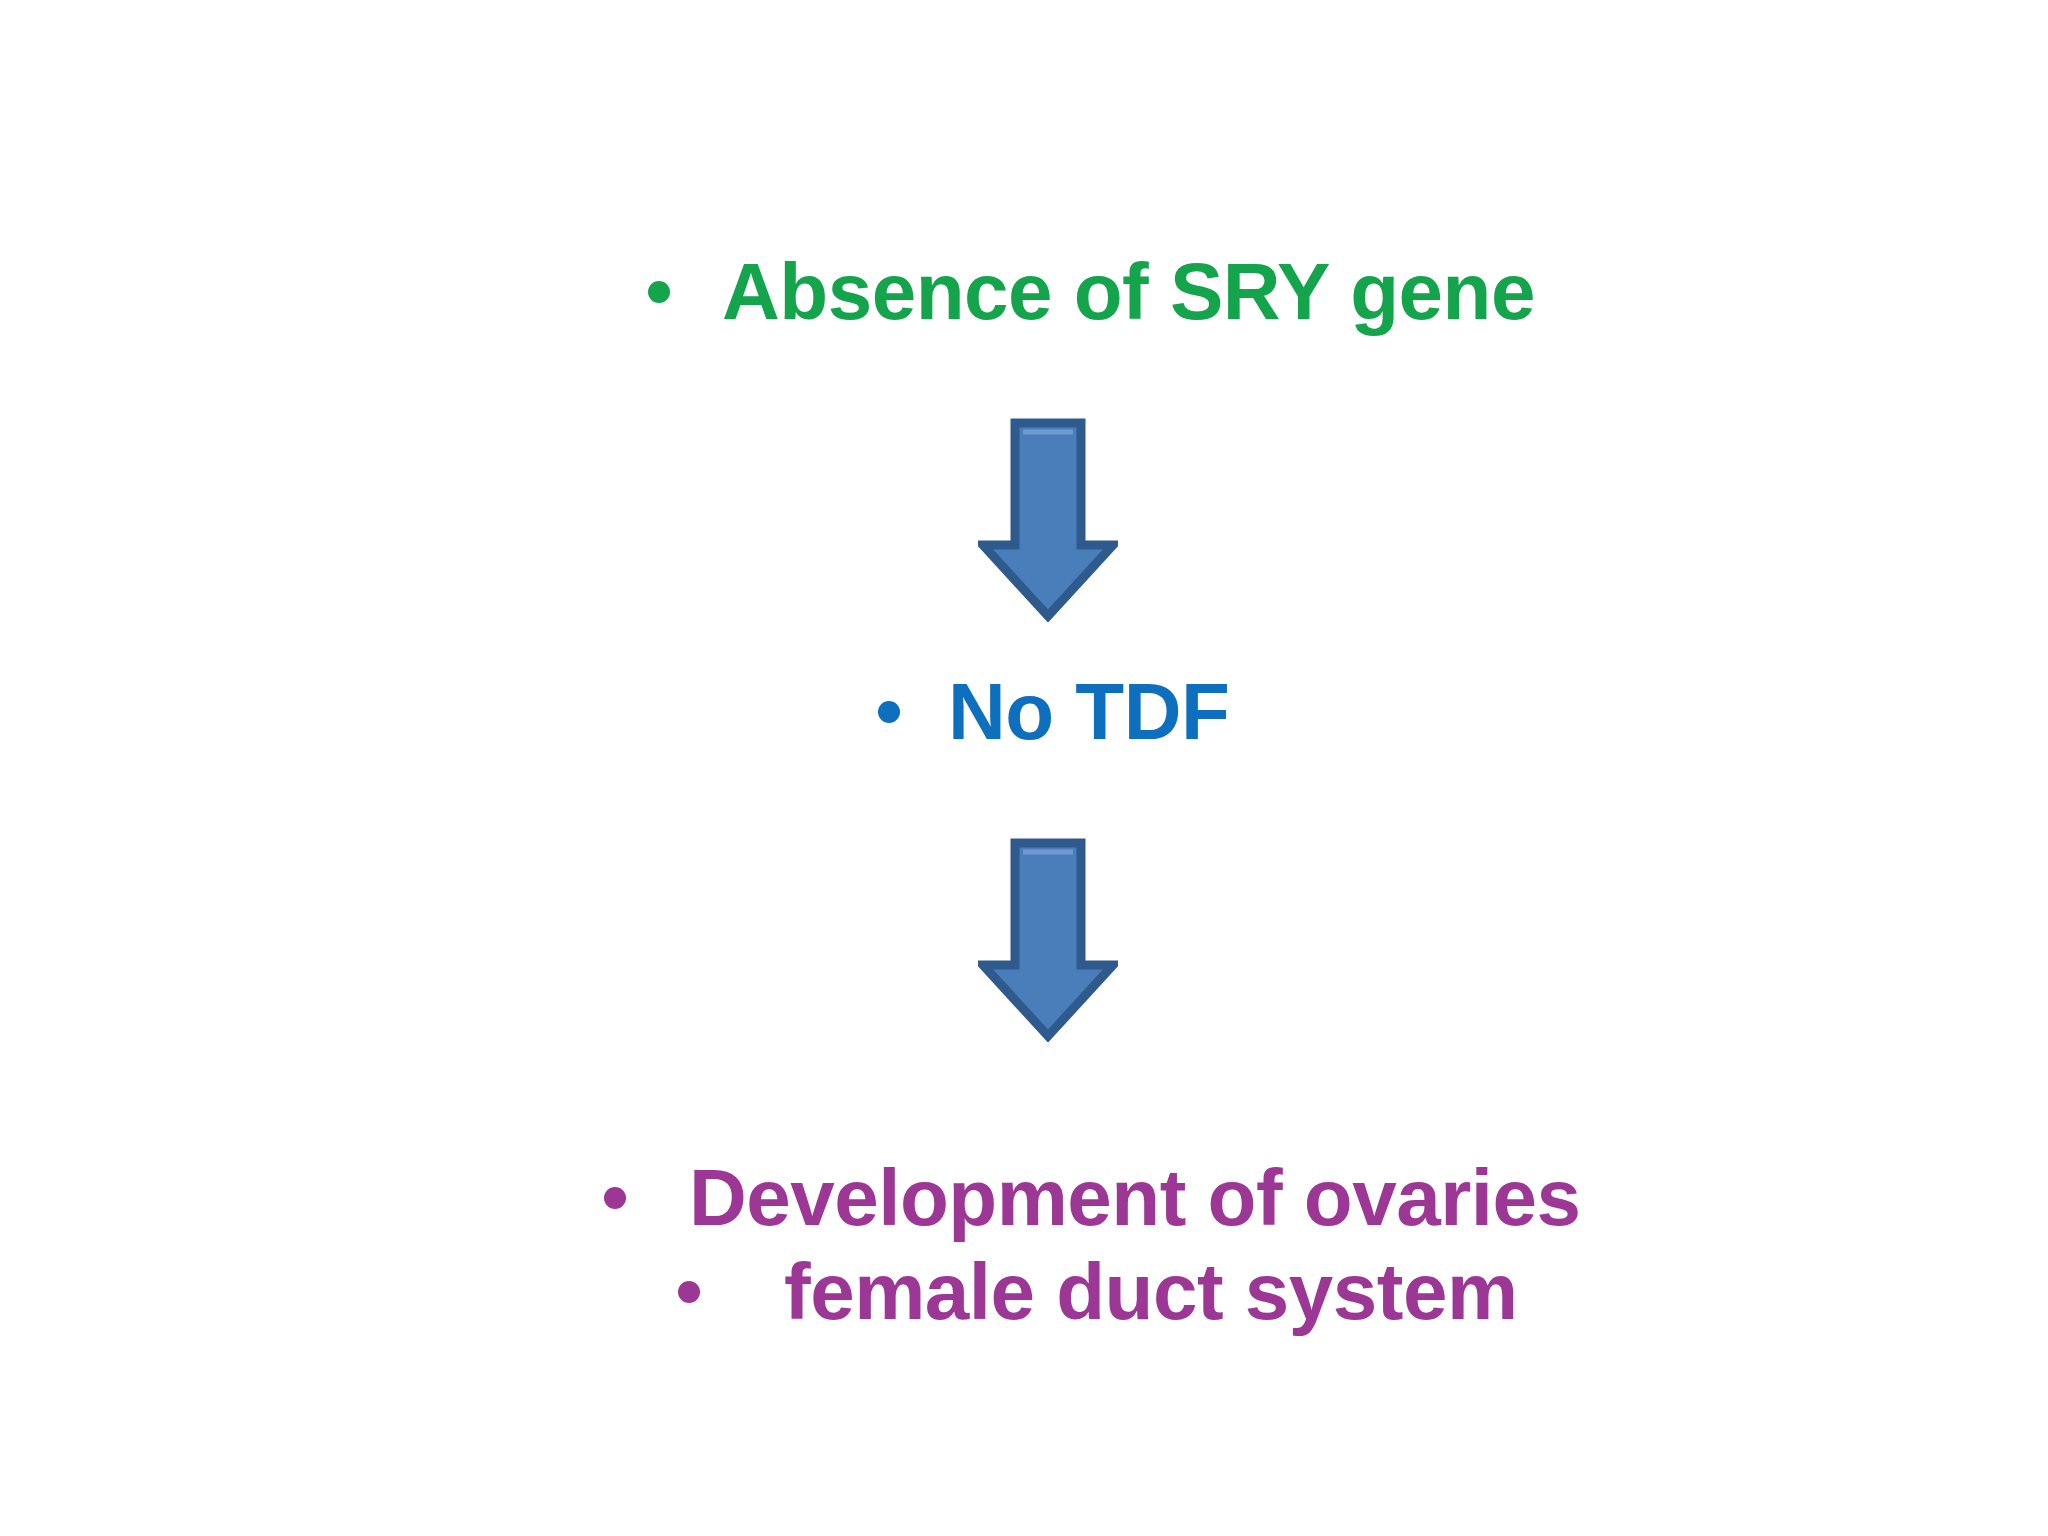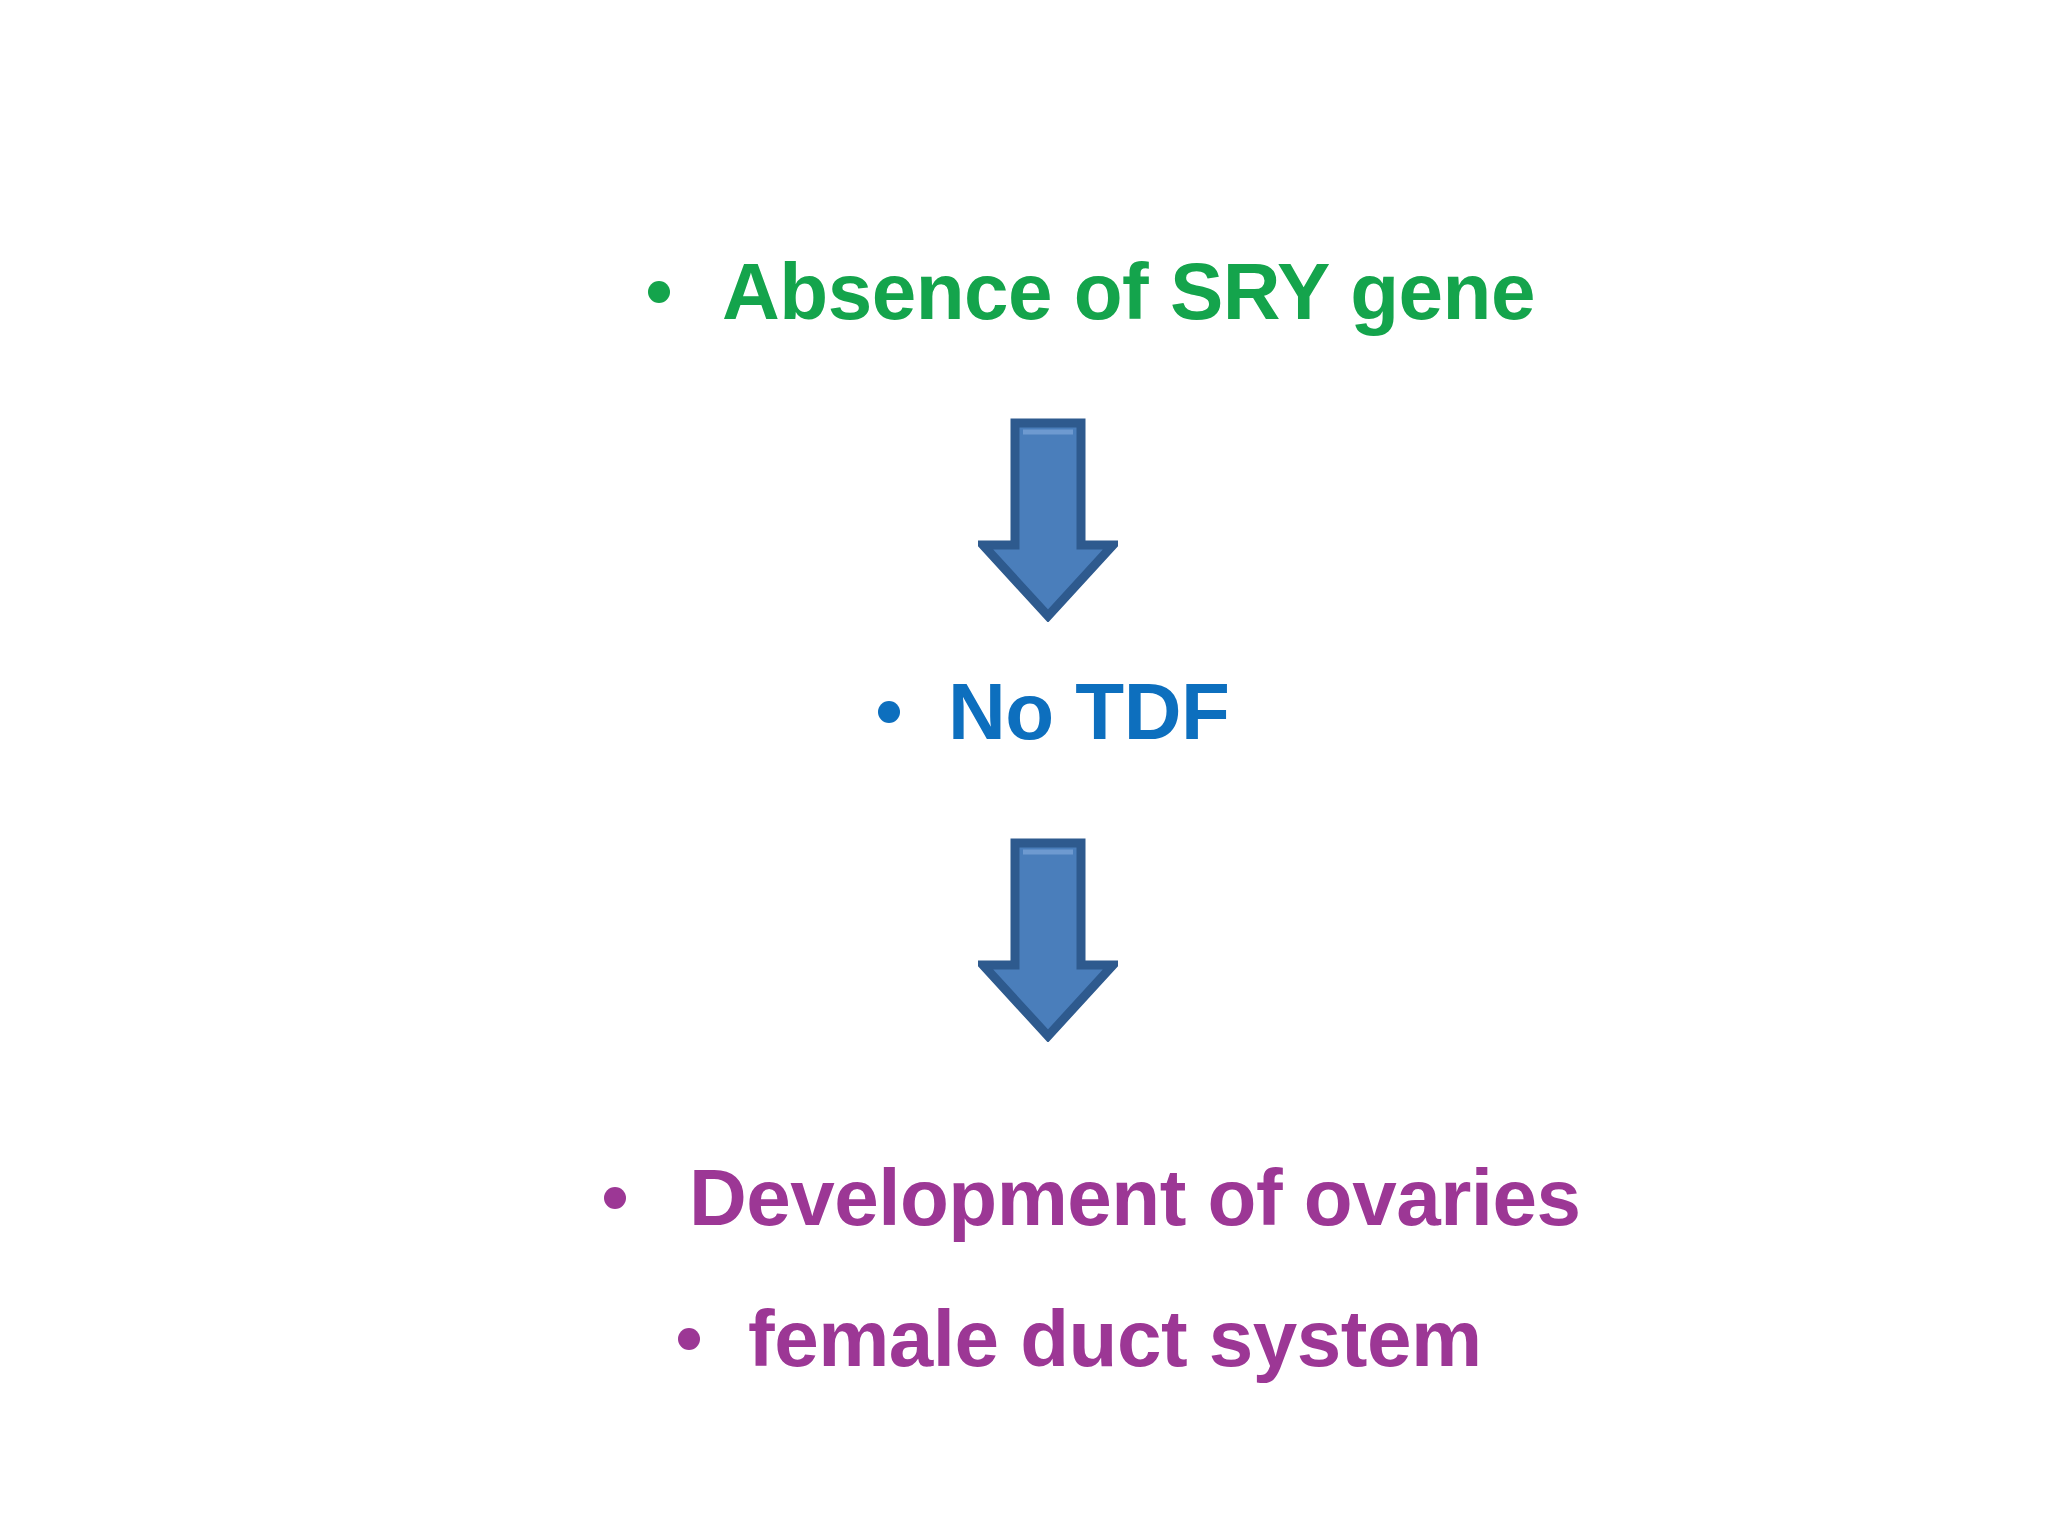--- a/index.html
+++ b/index.html
@@ -85,21 +85,22 @@
     margin-right: 55px;
   }
   #step-ovaries .bullet-text {
     color: #9C3795;
     font-size: 80px;
     margin-left: 8px;
   }
 
   #step-duct-system {
     left: 678px;
-    top: 1299px;
+    top: 1252px;
+    gap: 36px;
   }
   #step-duct-system .bullet-dot {
     width: 22px;
     height: 22px;
     background: #9C3795;
     margin-right: 48px;
   }
   #step-duct-system .bullet-text {
     color: #9C3795;
     font-size: 80px;

